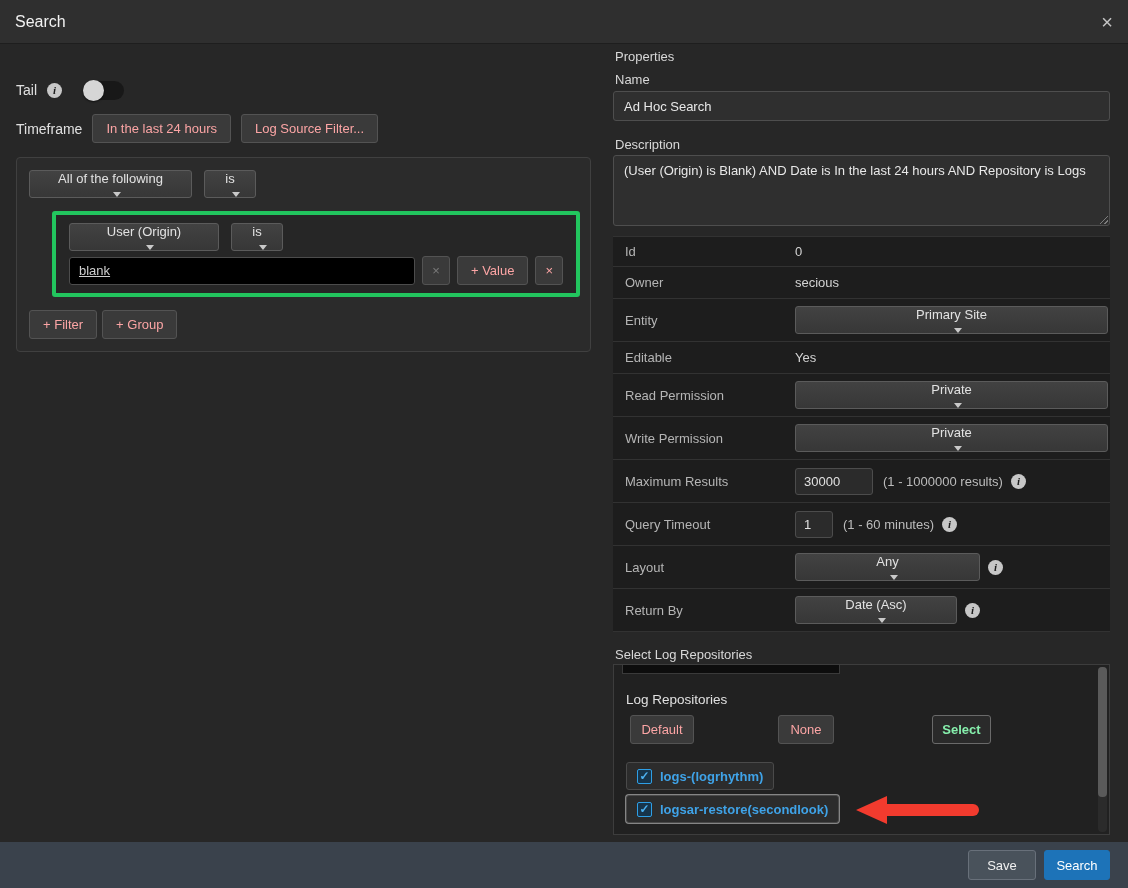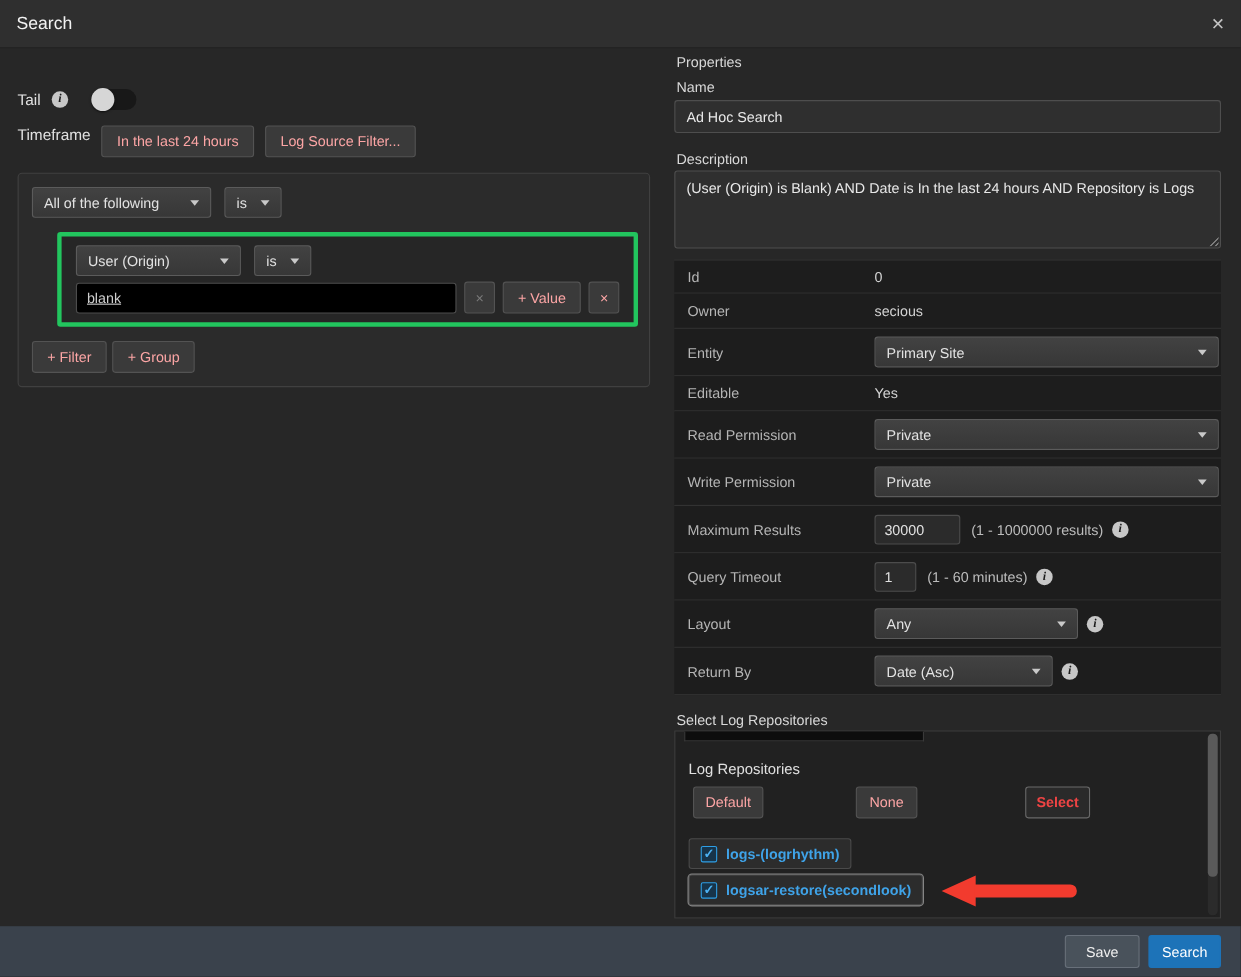--- a/index.html
+++ b/index.html
@@ -10,32 +10,32 @@
   
   .titlebar { position:absolute; top:0; left:0; width:1128px; height:44px; background:#2f2f2f; border-bottom:1px solid #1e1e1e; display:flex; align-items:center; justify-content:space-between; padding:0 15px; }
   .titlebar .title { font-size:16px; color:#f2f2f2; }
   .titlebar .close { font-size:20px; color:#c4c4c4; cursor:pointer; line-height:1; }
 
   .dialog-body { position:absolute; top:44px; left:0; width:1128px; height:798px; background:#272727; }
 
   
   .btn { display:inline-flex; align-items:center; justify-content:center; background:#3a3a3a; border:1px solid #535353; border-radius:3px; color:#fca5a5; font-size:13px; height:29px; padding:0 13px; cursor:pointer; white-space:nowrap; }
   .btn.dim { color:#7a7a7a; }
-  .dropdown { display:inline-flex; align-items:center; justify-content:space-between; background:linear-gradient(#424242,#373737); border:1px solid #5b5b5b; border-radius:3px; color:#e2e2e2; height:28px; padding:0 10px; cursor:pointer; white-space:nowrap; }
+  .dropdown { display:inline-flex; align-items:center; justify-content:space-between; background:linear-gradient(#424242,#373737); border:1px solid #5b5b5b; border-radius:3px; color:#e2e2e2; height:28px; padding:0 10px; cursor:pointer; white-space:nowrap;flex-direction:column; }
   .caret { width:0; height:0; border-left:4px solid transparent; border-right:4px solid transparent; border-top:5px solid #c9c9c9; margin-left:12px; flex:0 0 auto; }
   .tinput { background:#2c2c2c; border:1px solid #4c4c4c; border-radius:3px; color:#cfcfcf; font-family:inherit; font-size:13px; height:28px; padding:0 9px; }
   .info-icon { display:inline-flex; align-items:center; justify-content:center; width:15px; height:15px; border-radius:50%; background:#c7c7c7; color:#1b1b1b; font-family:"Liberation Serif", serif; font-style:italic; font-weight:bold; font-size:11px; flex:0 0 auto; }
 
   
   .tail-row { position:absolute; left:16px; top:78px; display:flex; align-items:center; gap:10px; height:24px; }
   .tail-row .lbl { font-size:14px; color:#e0e0e0; }
   .toggle { position:relative; width:40px; height:19px; background:#181818; border-radius:10px; margin-left:12px; cursor:pointer; }
   .toggle .knob { position:absolute; left:-1px; top:-1px; width:21px; height:21px; border-radius:50%; background:#d6d6d6; box-shadow:0 1px 2px rgba(0,0,0,.6); }
 
-  .timeframe-row { position:absolute; left:16px; top:114px; display:flex; align-items:flex-start; gap:10px; }
+  .timeframe-row { position:absolute; left:16px; top:114px; display:flex; align-items:center; gap:10px; }
   .timeframe-row .lbl { font-size:14px; color:#e0e0e0; }
 
   .filter-box { position:absolute; left:16px; top:157px; width:575px; background:#2b2b2b; border:1px solid #404040; border-radius:4px; padding:12px; }
   .fb-row1 { display:flex; gap:12px; }
   .fb-inner { margin-top:13px; margin-left:23px; width:528px; background:#262626; border:4px solid #22c55e; border-radius:3px; padding:8px 13px; }
   .fb-inner .row { display:flex; gap:12px; }
   .fb-inner .row2 { margin-top:5px; display:flex; gap:7px; align-items:center; }
   .fb-row3 { margin-top:13px; display:flex; gap:5px; }
 
   .w163 { width:163px; } .w150 { width:150px; } .w52 { width:52px; }
@@ -62,21 +62,21 @@
   .prow .info-icon { margin-left:8px; }
   .ml16 { margin-left:16px; }
 
   
   .repo-panel { position:absolute; left:613px; top:664px; width:497px; height:171px; background:#212121; border:1px solid #3d3d3d; }
   .clipped-strip { position:absolute; left:8px; top:0; width:218px; height:9px; background:#0d0d0d; border:1px solid #3a3a3a; border-top:none; }
   .repo-title { position:absolute; left:12px; top:27px; color:#e0e0e0; font-size:13.5px; }
   .repo-btns { position:absolute; left:16px; top:50px; width:450px; height:28px; }
   .repo-btn-default { position:absolute; left:0; top:0; width:64px; }
   .repo-btn-none { position:absolute; left:148px; top:0; width:56px; }
-  .repo-btn-select { position:absolute; left:302px; top:0; width:59px; color:#ef4444; font-weight:bold; background:#2a2a2a; border:1px solid #6a6a6a; }
+  .repo-btn-select { position:absolute; left:302px; top:0; width:59px; color:#86efac; font-weight:bold; background:#2a2a2a; border:1px solid #6a6a6a; }
   .repo-item { position:absolute; display:inline-flex; align-items:center; gap:8px; height:28px; padding:0 10px; background:#2c2c2c; border:1px solid #4a4a4a; border-radius:3px; cursor:pointer; }
   .repo-item-1 { left:12px; top:97px; }
   .repo-item-2 { left:12px; top:130px; box-shadow:0 0 0 1px #858585; }
   .repo-item .rlabel { color:#3fa3e8; font-weight:bold; }
   .checkbox { position:relative; width:15px; height:15px; border:1px solid #2e9fe6; border-radius:2px; background:#17344a; display:inline-flex; align-items:center; justify-content:center; color:#4db2f2; font-size:12px; font-weight:bold; line-height:1; }
   .repo-scrolltrack { position:absolute; right:2px; top:2px; width:9px; height:165px; background:#2b2b2b; border-radius:4px; }
   .repo-scrollthumb { position:absolute; left:0; top:0; width:9px; height:130px; background:#5a5a5a; border-radius:4px; cursor:pointer; }
 
   .red-arrow { position:absolute; left:242px; top:131px; display:flex; align-items:center; pointer-events:none; }
   .arrow-head { width:0; height:0; border-top:14px solid transparent; border-bottom:14px solid transparent; border-right:31px solid #f23b2e; }

